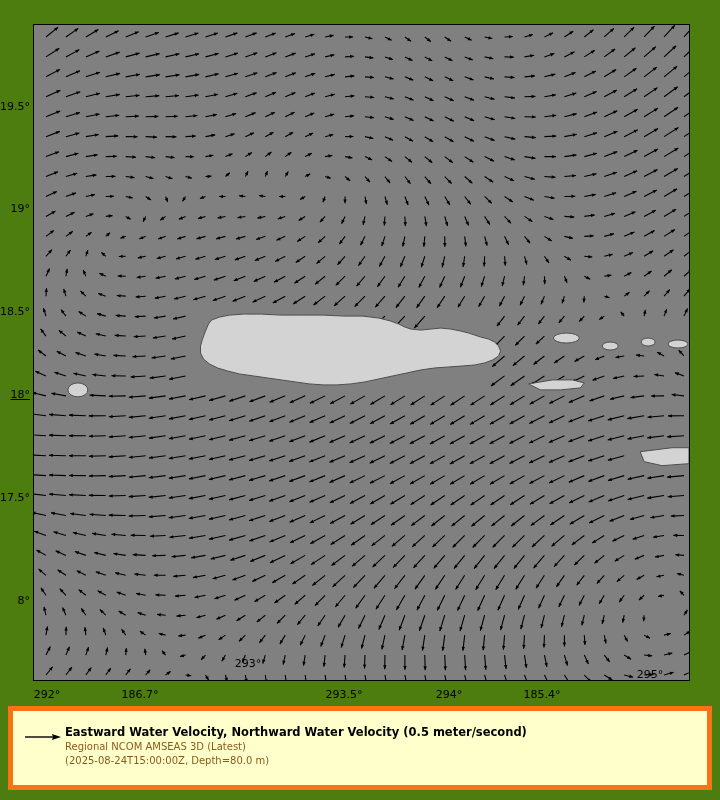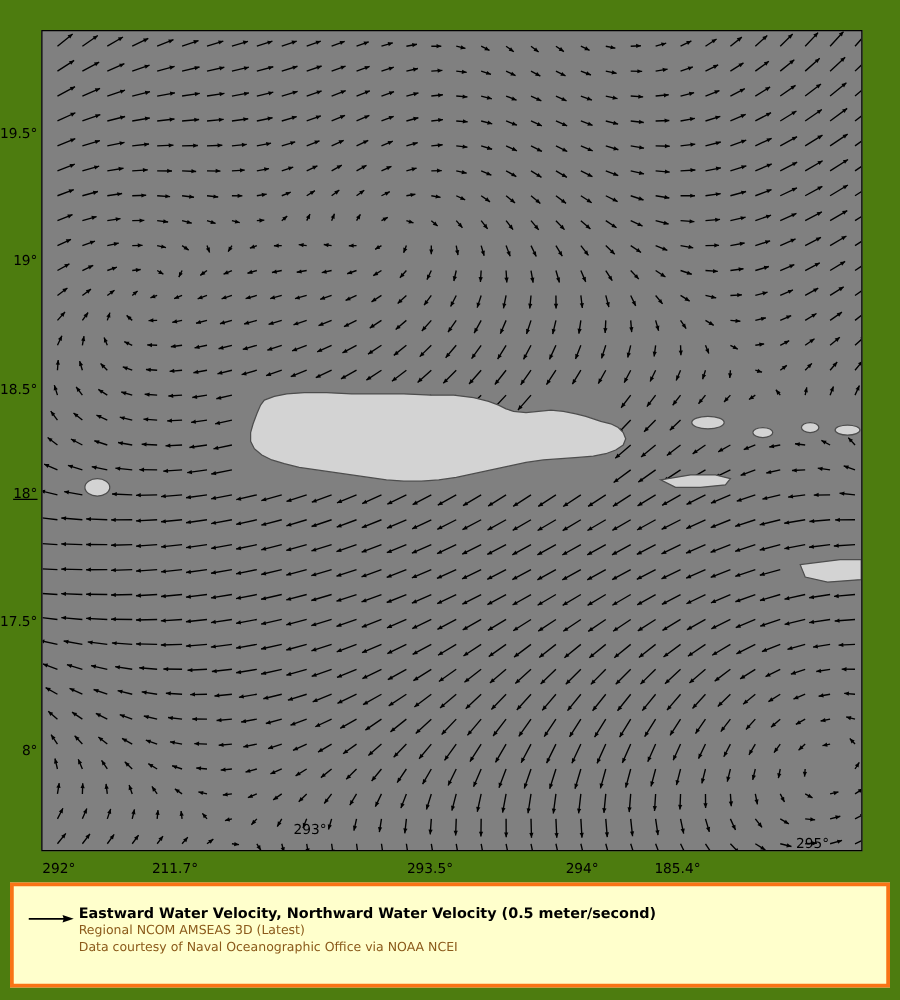--- a/index.html
+++ b/index.html
@@ -53,21 +53,21 @@
     text-align: center;
     width: 60px;
   }
   
   #legend {
     position: absolute;
     left: 8px;
     top: 706px;
     width: 704px;
     height: 84px;
-    border: 3px solid #f97316;
+    border: 5px solid #f97316;
     background: #ffffcc;
     box-sizing: border-box;
   }
   #legend-arrow {
     position: absolute;
     left: 10px;
     top: 20px;
     width: 40px;
     height: 12px;
   }
@@ -1141,32 +1141,32 @@
   </div>
 
   <div class="axis-label y-label" style="top:100px;">19.5°</div>
   <div class="axis-label y-label" style="top:202px;">19°</div>
   <div class="axis-label y-label" style="top:305px;">18.5°</div>
   <div class="axis-label y-label" style="top:388px;text-decoration:underline;">18°</div>
   <div class="axis-label y-label" style="top:491px;">17.5°</div>
   <div class="axis-label y-label" style="top:594px;">8°</div>
 
   <div class="axis-label x-label" style="left:17px; top:688px;">292°</div>
-  <div class="axis-label x-label" style="left:110px; top:688px;">211.7°</div>
+  <div class="axis-label x-label" style="left:110px; top:688px;">186.7°</div>
   <div class="axis-label x-label" style="left:218px; top:657px;">293°</div>
   <div class="axis-label x-label" style="left:314px; top:688px;">293.5°</div>
-  <div class="axis-label x-label" style="left:419px; top:688px;text-align:right;">294°</div>
+  <div class="axis-label x-label" style="left:419px; top:688px;">294°</div>
   <div class="axis-label x-label" style="left:512px; top:688px;">185.4°</div>
   <div class="axis-label x-label" style="left:620px; top:668px;">295°</div>
 
   <div id="legend">
     <svg id="legend-arrow" viewBox="0 0 40 12">
       <line x1="2" y1="6" x2="32" y2="6" stroke="#000" stroke-width="1.4"></line>
       <polygon points="38,6 29,3 30,6 29,9" fill="#000"></polygon>
     </svg>
     <div id="legend-text">
       <div id="legend-title">Eastward Water Velocity, Northward Water Velocity (0.5 meter/second)</div>
       <div class="legend-sub">Regional NCOM AMSEAS 3D (Latest)</div>
-      <div class="legend-sub">Data courtesy of Naval Oceanographic Office via NOAA NCEI</div>
+      <div class="legend-sub">(2025-08-24T15:00:00Z, Depth=80.0 m)</div>
     </div>
   </div>
 
 </div>
 
 </body></html>

